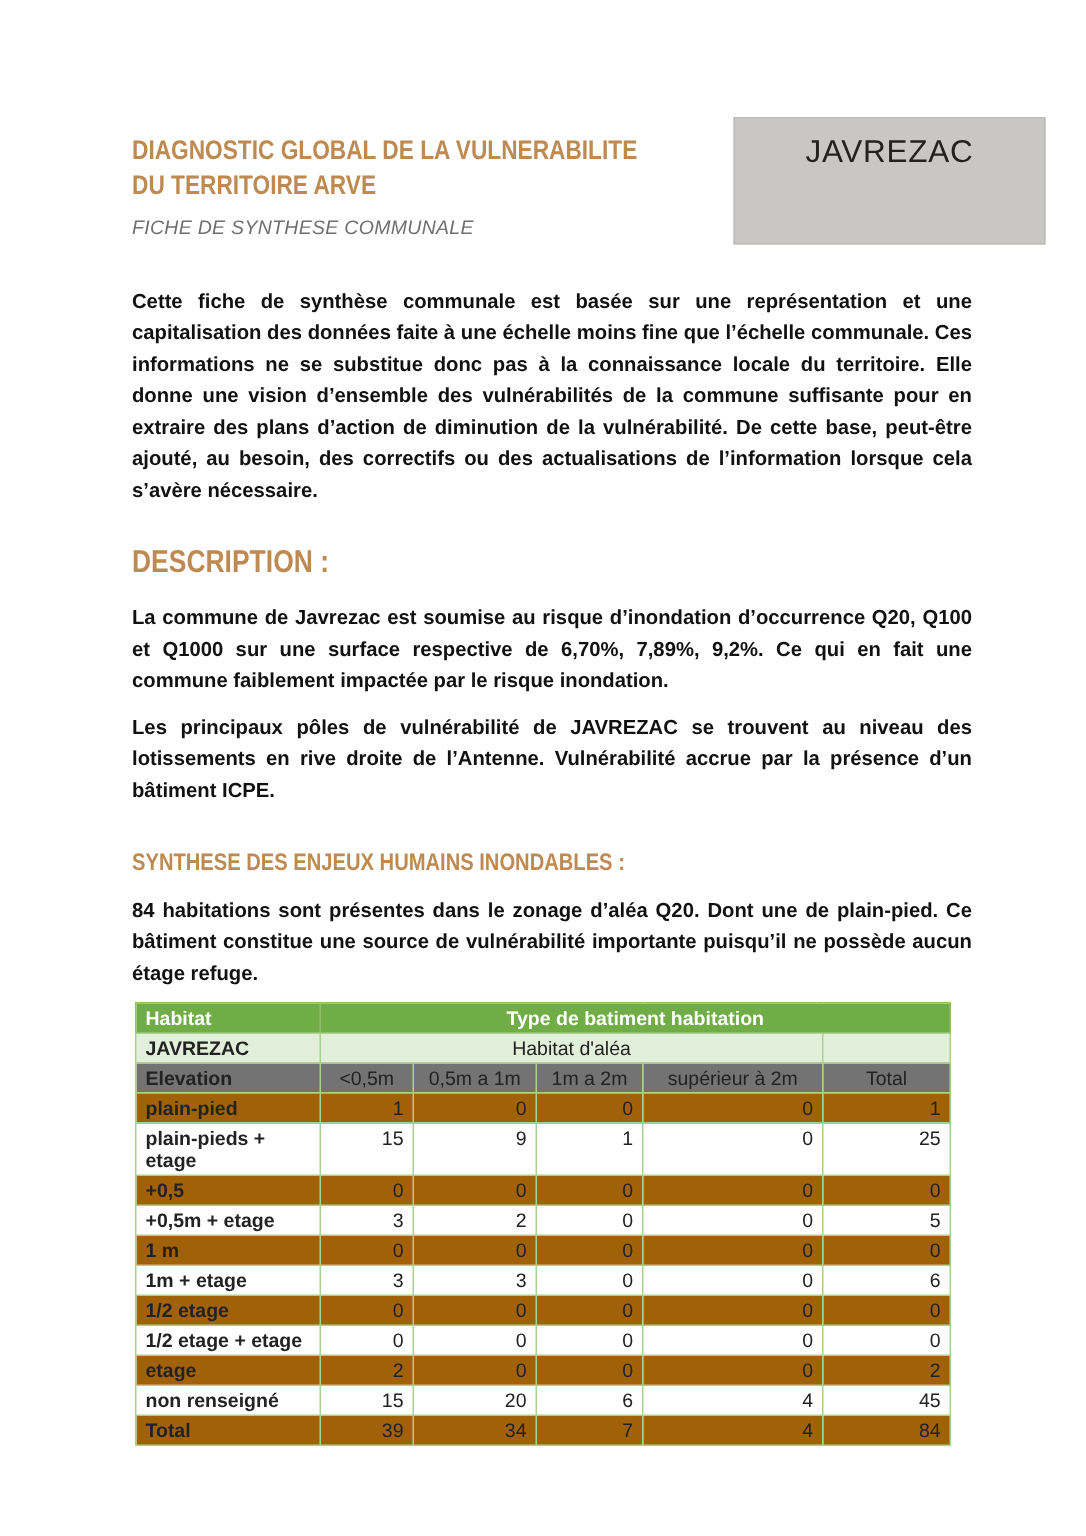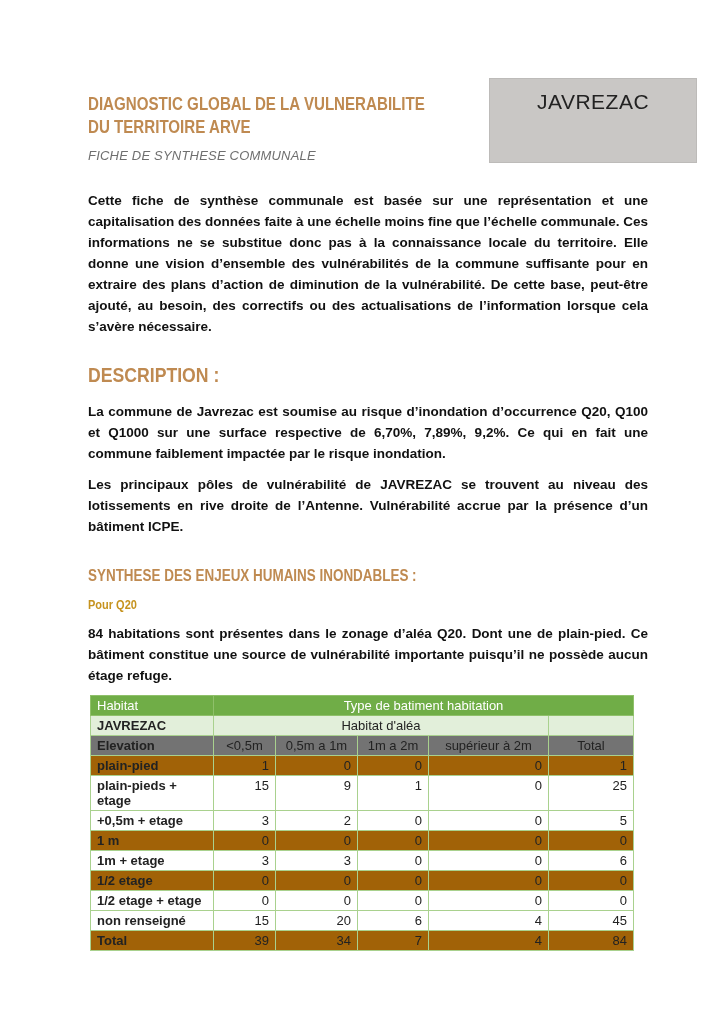--- a/index.html
+++ b/index.html
@@ -9,21 +9,21 @@
     height: 1024px;
     background: #ffffff;
     font-family: "Liberation Sans", sans-serif;
     color: #1a1a1a;
     overflow: hidden;
   }
   
   .header {
     display: flex;
     justify-content: space-between;
-    align-items: flex-end;
+    align-items: center;
     padding: 78px 27px 0 88px;
   }
   .title-block { padding-top: 6px; }
   .title-line {
     display: block;
     font-weight: bold;
     font-size: 18px;
     line-height: 23px;
     color: #bf8a51;
     transform: scaleX(0.84);
@@ -104,21 +104,21 @@
     border: 1px solid #a9d18e;
     padding: 2px 6px;
     height: 17px;
     box-sizing: border-box;
     color: #222222;
     vertical-align: top;
   }
   tr.hdr1 td {
     background: #70ad47;
     color: #ffffff;
-    font-weight: normal;
+    font-weight: bold;
     border-color: #8fc06a;
   }
   tr.hdr1 td.span-head { text-align: center; }
   tr.hdr2 td { background: #e2efda; }
   tr.hdr2 td.lbl { font-weight: bold; }
   tr.hdr2 td.span-head { text-align: center; }
   tr.hdr3 td { background: #737373; text-align: center; }
   tr.hdr3 td.lbl { text-align: left; font-weight: bold; }
   td.lbl { text-align: left; font-weight: bold; }
   td.num { text-align: right; padding-right: 10px; }
@@ -142,21 +142,20 @@
 
   <div class="content">
 
     <p class="para intro">Cette fiche de synthèse communale est basée sur une représentation et une capitalisation des données faite à une échelle moins fine que l’échelle communale. Ces informations ne se substitue donc pas à la connaissance locale du territoire. Elle donne une vision d’ensemble des vulnérabilités de la commune suffisante pour en extraire des plans d’action de diminution de la vulnérabilité. De cette base, peut-être ajouté, au besoin, des correctifs ou des actualisations de l’information lorsque cela s’avère nécessaire.</p>
 
     <h2 class="section-heading h-desc"><span class="cond">DESCRIPTION :</span></h2>
     <p class="para desc-p1">La commune de Javrezac est soumise au risque d’inondation d’occurrence Q20, Q100 et Q1000 sur une surface respective de 6,70%, 7,89%, 9,2%. Ce qui en fait une commune faiblement impactée par le risque inondation.</p>
     <p class="para desc-p2">Les principaux pôles de vulnérabilité de JAVREZAC se trouvent au niveau des lotissements en rive droite de l’Antenne. Vulnérabilité accrue par la présence d’un bâtiment ICPE.</p>
 
     <h3 class="section-heading h-synth"><span class="cond">SYNTHESE DES ENJEUX HUMAINS INONDABLES :</span></h3>
-    <div class="sub-q20"><span class="cond">Pour Q20</span></div>
     <p class="para synth-p">84 habitations sont présentes dans le zonage d’aléa Q20. Dont une de plain-pied. Ce bâtiment constitue une source de vulnérabilité importante puisqu’il ne possède aucun étage refuge.</p>
 
     <div class="tbl-wrap">
       <table class="enjeux">
         <colgroup>
           <col style="width:123px">
             <col style="width:62px">
             <col style="width:82px">
           <col style="width:71px">
             <col style="width:120px">
@@ -190,20 +189,28 @@
               <td class="num">1</td>
             </tr>
             <tr>
               <td class="lbl">plain-pieds + etage</td>
               <td class="num">15</td>
               <td class="num">9</td>
               <td class="num">1</td>
               <td class="num">0</td>
               <td class="num">25</td>
             </tr>
+            <tr class="alt">
+              <td class="lbl">+0,5</td>
+              <td class="num">0</td>
+              <td class="num">0</td>
+              <td class="num">0</td>
+              <td class="num">0</td>
+              <td class="num">0</td>
+            </tr>
             <tr>
               <td class="lbl">+0,5m + etage</td>
               <td class="num">3</td>
               <td class="num">2</td>
               <td class="num">0</td>
               <td class="num">0</td>
               <td class="num">5</td>
             </tr>
             <tr class="alt">
               <td class="lbl">1 m</td>
@@ -229,20 +236,28 @@
               <td class="num">0</td>
               <td class="num">0</td>
             </tr>
             <tr>
               <td class="lbl">1/2 etage + etage</td>
               <td class="num">0</td>
               <td class="num">0</td>
               <td class="num">0</td>
               <td class="num">0</td>
               <td class="num">0</td>
+            </tr>
+            <tr class="alt">
+              <td class="lbl">etage</td>
+              <td class="num">2</td>
+              <td class="num">0</td>
+              <td class="num">0</td>
+              <td class="num">0</td>
+              <td class="num">2</td>
             </tr>
             <tr>
               <td class="lbl">non renseigné</td>
               <td class="num">15</td>
               <td class="num">20</td>
               <td class="num">6</td>
               <td class="num">4</td>
               <td class="num">45</td>
             </tr>
             <tr class="alt">

